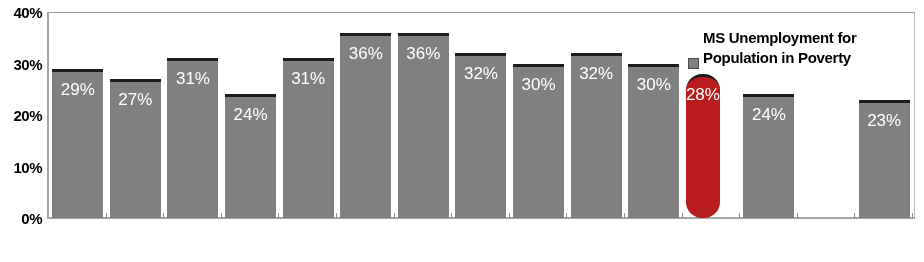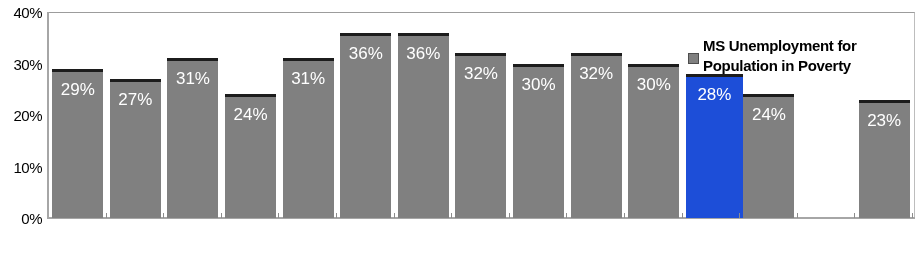--- a/index.html
+++ b/index.html
@@ -26,21 +26,21 @@
     position: absolute;
     left: 0;
     top: 0;
     width: 44px;
     height: 262px;
   }
   .y-tick-label {
     position: absolute;
     right: 2px;
     font-size: 15px;
-    font-weight: normal;
+    font-weight: bold;
     color: #000000;
     letter-spacing: -0.5px;
     white-space: nowrap;
     line-height: 1;
     text-align: center;
   }
 
   
   .plot-frame {
     position: absolute;
@@ -129,24 +129,24 @@
     color: #000000;
     letter-spacing: -0.3px;
     white-space: nowrap;
     line-height: 1;
   }
 
   
   .legend {
     position: absolute;
     left: 688px;
-    top: 36px;
+    top: 28px;
     width: 215px;
     display: flex;
-    align-items: center;
+    align-items: flex-end;
   }
   .legend-swatch {
     flex: 0 0 auto;
     width: 11px;
     height: 11px;
     background: #808080;
     border: 1px solid #4d4d4d;
     box-sizing: border-box;
     margin-top: 4px;
     margin-right: 4px;
@@ -237,21 +237,21 @@
         </div>
         <div class="tick-mark" style="left: 56.6px;"></div>
       </div>
       <div class="bar-slot" style="left: 576px; width: 57.6px;">
         <div class="bar" style="height: 154.5px; width: 50.976px; left: 3.312px; background: rgb(128, 128, 128);">
           <div class="bar-value-label" style="top: 9px;">30%</div>
         </div>
         <div class="tick-mark" style="left: 56.6px;"></div>
       </div>
       <div class="bar-slot" style="left: 633.6px; width: 57.6px;">
-        <div class="bar" style="height: 144.2px; width: 57px; left: 3.312px; background: #1d4ed8;">
+        <div class="bar" style="height: 144.2px; width: 34px; left: 3.312px; background: #b91c1c; border-radius: 16px;">
           <div class="bar-value-label" style="top: 9px;">28%</div>
         </div>
         <div class="tick-mark" style="left: 56.6px;"></div>
       </div>
       <div class="bar-slot" style="left: 691.2px; width: 57.6px;">
         <div class="bar" style="height: 123.6px; width: 50.976px; left: 3.312px; background: rgb(128, 128, 128);">
           <div class="bar-value-label" style="top: 9px;">24%</div>
         </div>
         <div class="tick-mark" style="left: 56.6px;"></div>
       </div>

